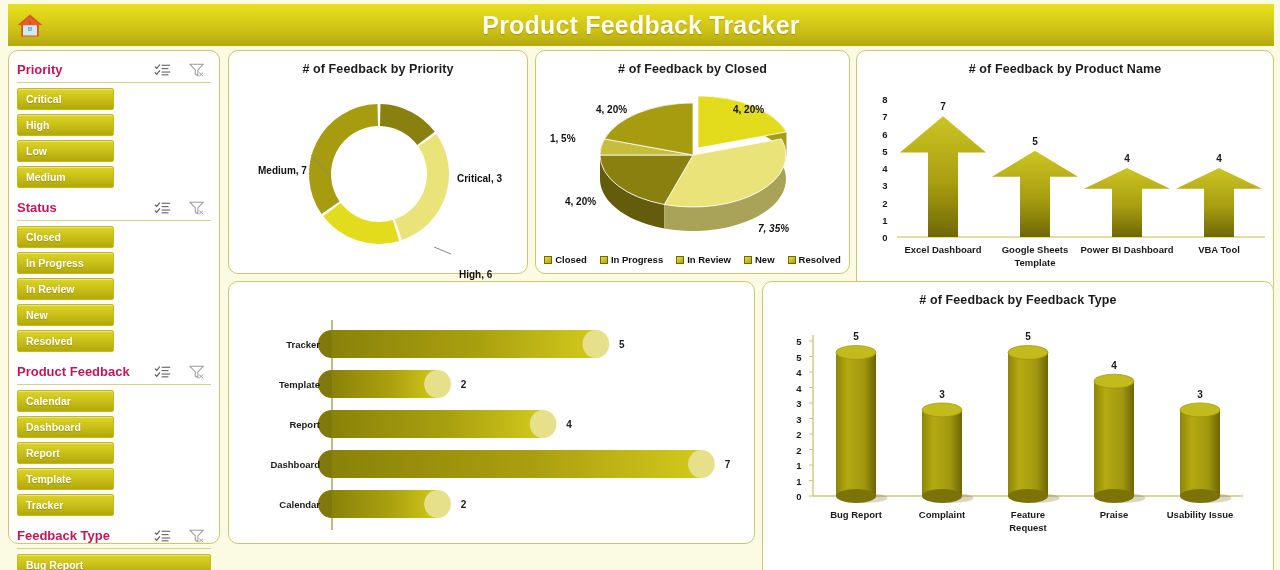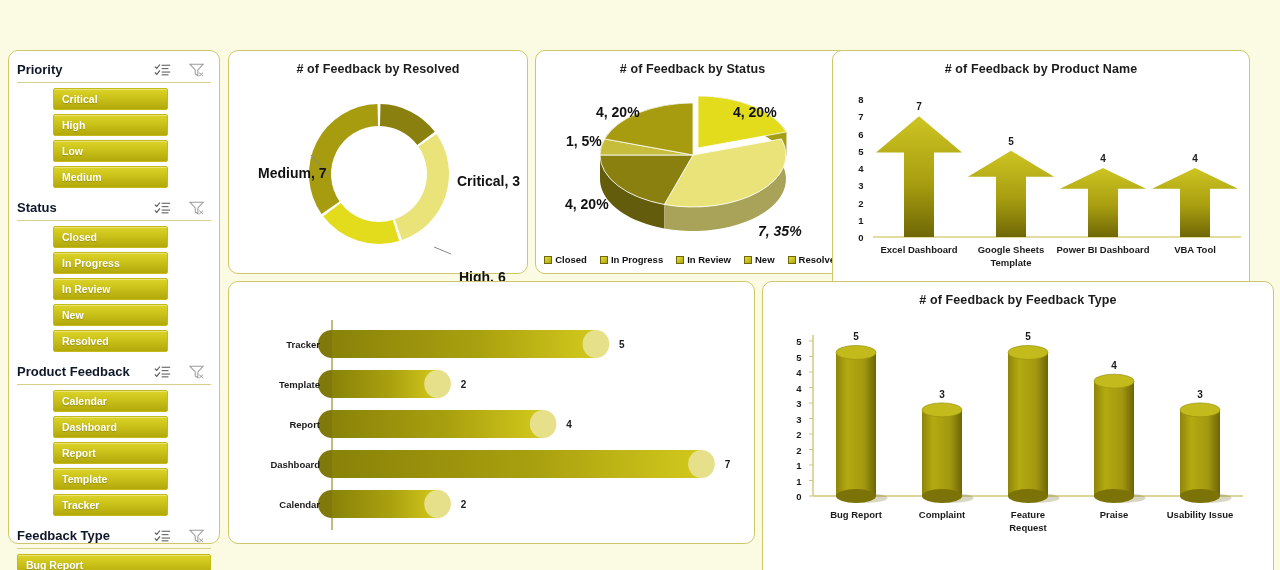--- a/index.html
+++ b/index.html
@@ -36,64 +36,74 @@
     padding-top: 11px; letter-spacing: .1px;
   }
 
   
   #sidebar { left: 8px; top: 50px; width: 212px; height: 494px; }
   .slicer { padding: 0 8px; }
   .slicer-head {
     display: flex; align-items: center; height: 26px;
     border-bottom: 1px solid #d8d08a; margin-bottom: 5px;
   }
-  .slicer-title { font-size: 13px; font-weight: bold; color: #0f172a; flex: 1; }
+  .slicer-title { font-size: 13px; font-weight: bold; color: #be185d; flex: 1; }
   .slicer-icons { display: flex; gap: 18px; align-items: center; padding-right: 6px; }
   .btn-grid { display: flex; flex-wrap: wrap; gap: 4px 4px; }
   .sbtn {
     height: 22px; line-height: 21px; padding: 0 8px;
     color: #ffffff; font-size: 10.5px; font-weight: bold;
     background: linear-gradient(to bottom, #dcd42a 0%, #cfc61c 35%, #b2a80c 100%);
     border: 1px solid #c4bb18; border-radius: 2px;
     box-shadow: inset 0 1px 0 rgba(255,255,255,.35);
     white-space: nowrap; overflow: hidden; text-overflow: ellipsis;
     text-shadow: 0 1px 1px rgba(90,80,0,.35);
   }
-  .sbtn.half { width: 115px; margin-left: 36px; }
+  .sbtn.half { width: 97px; }
   .sbtn.full { width: 198px; }
   .slicer + .slicer { margin-top: 7px; }
 
   
   #panel-donut { left: 228px; top: 50px; width: 300px; height: 224px; }
   #panel-pie   { left: 535px; top: 50px; width: 315px; height: 224px; }
-  #panel-arrow { left: 832px; top: 50px; width: 418px; height: 246px; }
+  #panel-arrow { left: 856px; top: 50px; width: 418px; height: 246px; }
   #panel-hbar  { left: 228px; top: 281px; width: 527px; height: 263px; }
   #panel-col   { left: 762px; top: 281px; width: 512px; height: 320px; }
 
-  .lbl { position: absolute; font-size: 14px; font-weight: bold; color: #111; white-space: nowrap; }
+  .lbl { position: absolute; font-size: 10px; font-weight: bold; color: #111; white-space: nowrap; }
   .donut-center {
     position: absolute; font-size: 30px; font-weight: bold; color: #a89c10;
   }
 
   
   .pie-legend {
     position: absolute; left: 0; bottom: 8px; width: 100%;
     display: flex; justify-content: center; gap: 13px;
   }
   .lg-item { display: flex; align-items: center; gap: 3px; font-size: 9.5px; font-weight: bold; color: #111; }
   .lg-swatch {
     width: 8px; height: 8px; border: 1px solid #6e6708;
     background: linear-gradient(135deg, #e4dc3a 0%, #b0a60c 100%);
   }
 </style>
 </head>
 <body>
 
 <div class="app">
 
+  <div class="header">
+    <svg class="home-icon" viewBox="0 0 32 32">
+      <path d="M16 4 L30 16 L26 16 L26 29 L6 29 L6 16 L2 16 Z" fill="#d9531e"></path>
+      <rect x="8" y="16" width="16" height="12" fill="#cfe9f5"></rect>
+      <path d="M16 6.5 L27.5 16.3 L4.5 16.3 Z" fill="#e1622a"></path>
+      <rect x="14.3" y="19" width="3.4" height="3.4" fill="#8fd0e8" stroke="#3e93b5" stroke-width=".6"></rect>
+      <rect x="15.2" y="12" width="1.6" height="3.4" fill="#b9452a"></rect>
+    </svg>
+    <div class="header-title">Product Feedback Tracker</div>
+  </div>
 
   <div class="panel" id="sidebar">
     <div style="padding-top:6px;">
 
       <div class="slicer">
         <div class="slicer-head">
           <div class="slicer-title">Priority</div>
           <div class="slicer-icons">
             <svg width="17" height="13" viewBox="0 0 20 15">
               <path d="M1 4 L3.2 6.2 L7 1.6" fill="none" stroke="#555" stroke-width="1.3"></path>
@@ -192,56 +202,56 @@
         <div class="btn-grid">
           <div class="sbtn full">Bug Report</div>
 
         </div>
       </div>
 
     </div>
   </div>
 
   <div class="panel" id="panel-donut">
-    <div class="chart-title"># of  Feedback by Resolved</div>
+    <div class="chart-title"># of  Feedback by Priority</div>
     <svg id="donut-svg" width="300" height="190" style="position:absolute;left:0;top:28px;">
         <path d="M151.465969391835 25.015352156760812 A70 70 0 0 1 205.75709426169374 52.67806195963376 L188.2334360651614 65.97924248660601 A48 48 0 0 0 151.00523615440113 47.010527193207416 Z" fill="#8a8010"></path>
         <path d="M207.4804446393593 55.05005026208979 A70 70 0 0 1 173.0206652717008 161.1063459166237 L165.78559904345198 140.3300657713991 A48 48 0 0 0 189.4151620384178 67.60574875114727 Z" fill="#e9e37a"></path>
         <path d="M170.23222578611302 162.0123648272447 A70 70 0 0 1 94.24290573830625 137.3219380403662 L111.76656393483857 124.02075751339399 A48 48 0 0 0 163.87352625333466 140.95133588153922 Z" fill="#e2dc1d"></path>
         <path d="M92.51955536064074 134.94994973791026 A70 70 0 0 1 148.53403060816504 25.015352156760812 L148.99476384559887 47.010527193207416 A48 48 0 0 0 110.58483796158222 122.39425124885274 Z" fill="#a79c10"></path>
         <path d="M82 76 L100 96" stroke="#888" stroke-width="1" fill="none"></path>
         <path d="M205 168 L222 175" stroke="#888" stroke-width="1" fill="none"></path>
       </svg>
     <div class="lbl" id="dl-medium" style="left:29px;top:114px;">Medium, 7</div>
     <div class="lbl" id="dl-critical" style="left:228px;top:122px;">Critical, 3</div>
     <div class="lbl" id="dl-high" style="left:230px;top:218px;">High, 6</div>
     <div class="lbl" id="dl-low" style="left:33px;top:232px;">Low, 4</div>
   </div>
 
   <div class="panel" id="panel-pie">
-    <div class="chart-title"># of  Feedback by Status</div>
+    <div class="chart-title"># of  Feedback by Closed</div>
     <svg id="pie-svg" width="315" height="170" style="position:absolute;left:0;top:26px;">
         <g>
           <path d="M162 19 L166.8672439305938 19.071264192762158 L171.72114708389176 19.284861440849788 L176.5484052487415 19.640206289052834 L181.33578724605164 20.13632476184211 L186.07017119453442 20.771857032968448 L190.7385804768701 21.545061152652018 L195.32821930771294 22.45381782214551 L199.82650780604942 23.495636202584755 L204.22111647577785 24.667660742204873 L208.5 25.966679003209194 L212.65143025639753 27.389130466837955 L216.6640284632 28.931116292502736 L220.5267963676349 30.588410004237517 L224.22914639137383 32.3564690751755 L227.76093065034894 34.23044737829953 L231.11246876939765 36.20520846933937 L234.2745744154983 38.27533966540845 L237.2385804768701 40.4351668807914 L239.99636281892444 42.67877017921859 L242.5403625519528 45 L244.86360674951823 47.39249401354357 L246.95972756076188 49.849694560058396 L248.82297966423977 52.36486662364439 L250.44825601544926 54.931116292502736 L250.44825601544926 78.93111629250274 L248.82297966423977 76.36486662364439 L246.95972756076188 73.8496945600584 L244.86360674951823 71.39249401354357 L242.5403625519528 69 L239.99636281892444 66.67877017921859 L237.2385804768701 64.4351668807914 L234.2745744154983 62.27533966540845 L231.11246876939765 60.20520846933937 L227.76093065034894 58.23044737829953 L224.22914639137383 56.3564690751755 L220.5267963676349 54.58841000423752 L216.6640284632 52.931116292502736 L212.65143025639753 51.389130466837955 L208.5 49.966679003209194 L204.22111647577785 48.66766074220487 L199.82650780604942 47.495636202584755 L195.32821930771294 46.45381782214551 L190.7385804768701 45.54506115265202 L186.07017119453442 44.77185703296845 L181.33578724605164 44.13632476184211 L176.5484052487415 43.640206289052834 L171.72114708389176 43.28486144084979 L166.8672439305938 43.07126419276216 L162 43 Z" fill="#a39e15"></path>
           <path d="M68.55174398455073 61.93111629250272 L70.17702033576023 59.364866623644374 L72.0402724392381 56.84969456005841 L74.13639325048176 54.3924940135436 L76.4596374480472 51.99999999999999 L79.00363718107556 49.67877017921859 L81.76141952312987 47.4351668807914 L84.72542558450172 45.275339665408445 L87.88753123060233 43.20520846933937 L91.23906934965106 41.23044737829953 L94.77085360862617 39.35646907517551 L98.47320363236514 37.5884100042375 L102.33597153679999 35.931116292502736 L106.3485697436025 34.38913046683795 L110.49999999999996 32.96667900320921 L114.77888352422214 31.667660742204873 L119.1734921939506 30.49563620258475 L123.67178069228703 29.453817822145517 L128.2614195231299 28.545061152652018 L132.92982880546558 27.771857032968448 L137.66421275394833 27.13632476184211 L142.4515947512585 26.64020628905284 L147.27885291610824 26.28486144084978 L152.13275606940618 26.071264192762158 L156.99999999999997 26 L156.99999999999997 50 L152.13275606940618 50.07126419276216 L147.27885291610824 50.28486144084978 L142.4515947512585 50.64020628905284 L137.66421275394833 51.13632476184211 L132.92982880546558 51.77185703296845 L128.2614195231299 52.54506115265202 L123.67178069228703 53.45381782214552 L119.1734921939506 54.49563620258475 L114.77888352422214 55.66766074220487 L110.49999999999996 56.96667900320921 L106.3485697436025 58.38913046683795 L102.33597153679999 59.931116292502736 L98.47320363236514 61.5884100042375 L94.77085360862617 63.35646907517551 L91.23906934965106 65.23044737829953 L87.88753123060233 67.20520846933937 L84.72542558450172 69.27533966540844 L81.76141952312987 71.4351668807914 L79.00363718107556 73.67877017921859 L76.4596374480472 76 L74.13639325048176 78.3924940135436 L72.0402724392381 80.84969456005841 L70.17702033576023 83.36486662364437 L68.55174398455073 85.93111629250272 Z" fill="#78700c"></path>
           <path d="M64 78 L64.00796753561735 77.31934103029009 L64.03186877727317 76.6387986879906 L64.07169962961277 75.95848958052845 L64.12745326782463 75.27853027536693 L64.19912013880987 74.59903728003258 L64.2866879628191 73.92012702215207 L64.39014173555645 73.24191582950309 L64.50946373075057 72.56451991008204 L64.64463350319186 71.88805533219247 L64.79562789223563 71.21263800455733 L64.96242102577067 70.53838365645869 L65.14498432465219 69.86540781790801 L65.34328650759878 69.19382579985073 L65.55729359655223 68.52375267440836 L65.78696892249955 67.85530325516135 L66.03227313175607 67.18859207747653 L66.29316419270832 66.52373337888196 L66.56959740301608 65.8608410794929 L66.86152539727183 65.2000287624924 L67.16889815511664 64.54140965466894 L67.4916630098108 63.88509660701615 L67.82976465725804 63.23120207539604 L68.18314516548165 62.5798381012703 L68.55174398455073 61.93111629250272 L68.55174398455073 85.93111629250272 L68.18314516548165 86.5798381012703 L67.82976465725804 87.23120207539604 L67.4916630098108 87.88509660701615 L67.16889815511664 88.54140965466894 L66.86152539727183 89.2000287624924 L66.56959740301608 89.8608410794929 L66.29316419270832 90.52373337888196 L66.03227313175607 91.18859207747653 L65.78696892249955 91.85530325516135 L65.55729359655223 92.52375267440836 L65.34328650759878 93.19382579985073 L65.14498432465219 93.86540781790801 L64.96242102577067 94.53838365645869 L64.79562789223563 95.21263800455733 L64.64463350319186 95.88805533219247 L64.50946373075057 96.56451991008204 L64.39014173555645 97.24191582950309 L64.2866879628191 97.92012702215207 L64.19912013880987 98.59903728003258 L64.12745326782463 99.27853027536693 L64.07169962961277 99.95848958052845 L64.03186877727317 100.6387986879906 L64.00796753561735 101.31934103029009 L64 102 Z" fill="#8f882b"></path>
           <path d="M128.2614195231299 127.45493884734799 L123.67178069228707 126.54618217785449 L119.1734921939506 125.50436379741525 L114.77888352422215 124.33233925779513 L110.50000000000003 123.03332099679082 L106.34856974360248 121.61086953316205 L102.3359715368 120.06888370749726 L98.47320363236514 118.41158999576248 L94.77085360862618 116.6435309248245 L91.23906934965109 114.76955262170048 L87.88753123060235 112.79479153066063 L84.72542558450172 110.72466033459156 L81.7614195231299 108.5648331192086 L79.00363718107555 106.32122982078141 L76.4596374480472 104 L74.1363932504818 101.60750598645643 L72.04027243923812 99.15030543994162 L70.17702033576023 96.63513337635561 L68.55174398455073 94.06888370749726 L67.16889815511665 91.45859034533109 L66.03227313175607 88.81140792252349 L65.1449843246522 86.134592182092 L64.50946373075058 83.43548008991799 L64.12745326782463 80.72146972463308 L64 78 L64 102 L64.12745326782463 104.72146972463308 L64.50946373075058 107.43548008991799 L65.1449843246522 110.134592182092 L66.03227313175607 112.81140792252349 L67.16889815511665 115.45859034533109 L68.55174398455073 118.06888370749726 L70.17702033576023 120.63513337635561 L72.04027243923812 123.15030543994162 L74.1363932504818 125.60750598645643 L76.4596374480472 128 L79.00363718107555 130.3212298207814 L81.7614195231299 132.5648331192086 L84.72542558450172 134.72466033459156 L87.88753123060235 136.79479153066063 L91.23906934965109 138.76955262170048 L94.77085360862618 140.64353092482452 L98.47320363236514 142.41158999576248 L102.3359715368 144.06888370749726 L106.34856974360248 145.61086953316203 L110.50000000000003 147.03332099679082 L114.77888352422215 148.33233925779513 L119.1734921939506 149.50436379741524 L123.67178069228707 150.5461821778545 L128.2614195231299 151.454938847348 Z" fill="#635c0c"></path>
           <path d="M245.44825601544926 61.931116292502736 L247.70683580729167 66.52373337888194 L249.20437210776436 71.21263800455732 L249.92830037038723 75.95848958052844 L249.87254673217535 80.72146972463308 L249.03757897422935 85.46161634354132 L247.43040259698392 90.13915892050709 L245.06450204304483 94.7148521957644 L241.95972756076188 99.1503054399416 L238.14212865777014 103.40830455784166 L233.64373554184746 107.4531243200913 L228.50229038283175 111.25082810299041 L222.76093065034894 114.76955262170047 L216.4678271841944 117.97977526781989 L209.67578003400945 120.85456180834481 L202.4417754592168 123.36979236778545 L194.82650780604942 125.50436379741524 L186.893870273194 127.2403667337455 L178.7104188385992 128.56323586067919 L170.3448138451797 129.46187211462285 L161.8672439305938 129.92873580723784 L153.34883713440664 129.9599098845176 L144.86106412353521 129.55513279143815 L136.47513854300038 128.71780066644266 L128.2614195231299 127.45493884734799 L128.2614195231299 151.454938847348 L136.47513854300038 152.71780066644266 L144.86106412353521 153.55513279143815 L153.34883713440664 153.9599098845176 L161.8672439305938 153.92873580723784 L170.3448138451797 153.46187211462285 L178.7104188385992 152.56323586067919 L186.893870273194 151.2403667337455 L194.82650780604942 149.50436379741524 L202.4417754592168 147.36979236778546 L209.67578003400945 144.8545618083448 L216.4678271841944 141.9797752678199 L222.76093065034894 138.76955262170048 L228.50229038283175 135.2508281029904 L233.64373554184746 131.45312432009132 L238.14212865777014 127.40830455784166 L241.95972756076188 123.1503054399416 L245.06450204304483 118.7148521957644 L247.43040259698392 114.13915892050709 L249.03757897422935 109.46161634354132 L249.87254673217535 104.72146972463308 L249.92830037038723 99.95848958052844 L249.20437210776436 95.21263800455732 L247.70683580729167 90.52373337888194 L245.44825601544926 85.93111629250274 Z" fill="#a8a358"></path>
         </g>
         <g>
           <path d="M162 71 L162 19 A93 52 0 0 1 250.44825601544926 54.931116292502736 Z" fill="#e2dc1d" stroke="#ffffff" stroke-width="0.8"></path>
           <path d="M157 78 L245.44825601544926 61.931116292502736 A93 52 0 0 1 128.2614195231299 127.45493884734799 Z" fill="#e9e37a" stroke="#ffffff" stroke-width="0.8"></path>
           <path d="M157 78 L128.2614195231299 127.45493884734799 A93 52 0 0 1 64 78 Z" fill="#8a8010" stroke="#ffffff" stroke-width="0.8"></path>
           <path d="M157 78 L64 78 A93 52 0 0 1 68.55174398455073 61.93111629250272 Z" fill="#c6bd3c" stroke="#ffffff" stroke-width="0.8"></path>
           <path d="M157 78 L68.55174398455073 61.93111629250272 A93 52 0 0 1 156.99999999999997 26 Z" fill="#a79c10" stroke="#ffffff" stroke-width="0.8"></path>
         </g>
       </svg>
     <div class="lbl" style="left:197px;top:53px;">4, 20%</div>
     <div class="lbl" style="left:60px;top:53px;">4, 20%</div>
-    <div class="lbl" style="left:30px;top:82px;">1, 5%</div>
+    <div class="lbl" style="left:14px;top:82px;">1, 5%</div>
     <div class="lbl" style="left:29px;top:145px;">4, 20%</div>
     <div class="lbl" style="left:222px;top:172px;font-style:italic;">7, 35%</div>
 
     <div class="pie-legend">
       <div class="lg-item">
         <span class="lg-swatch"></span>
         <span>Closed</span>
       </div>
       <div class="lg-item">
         <span class="lg-swatch"></span>

